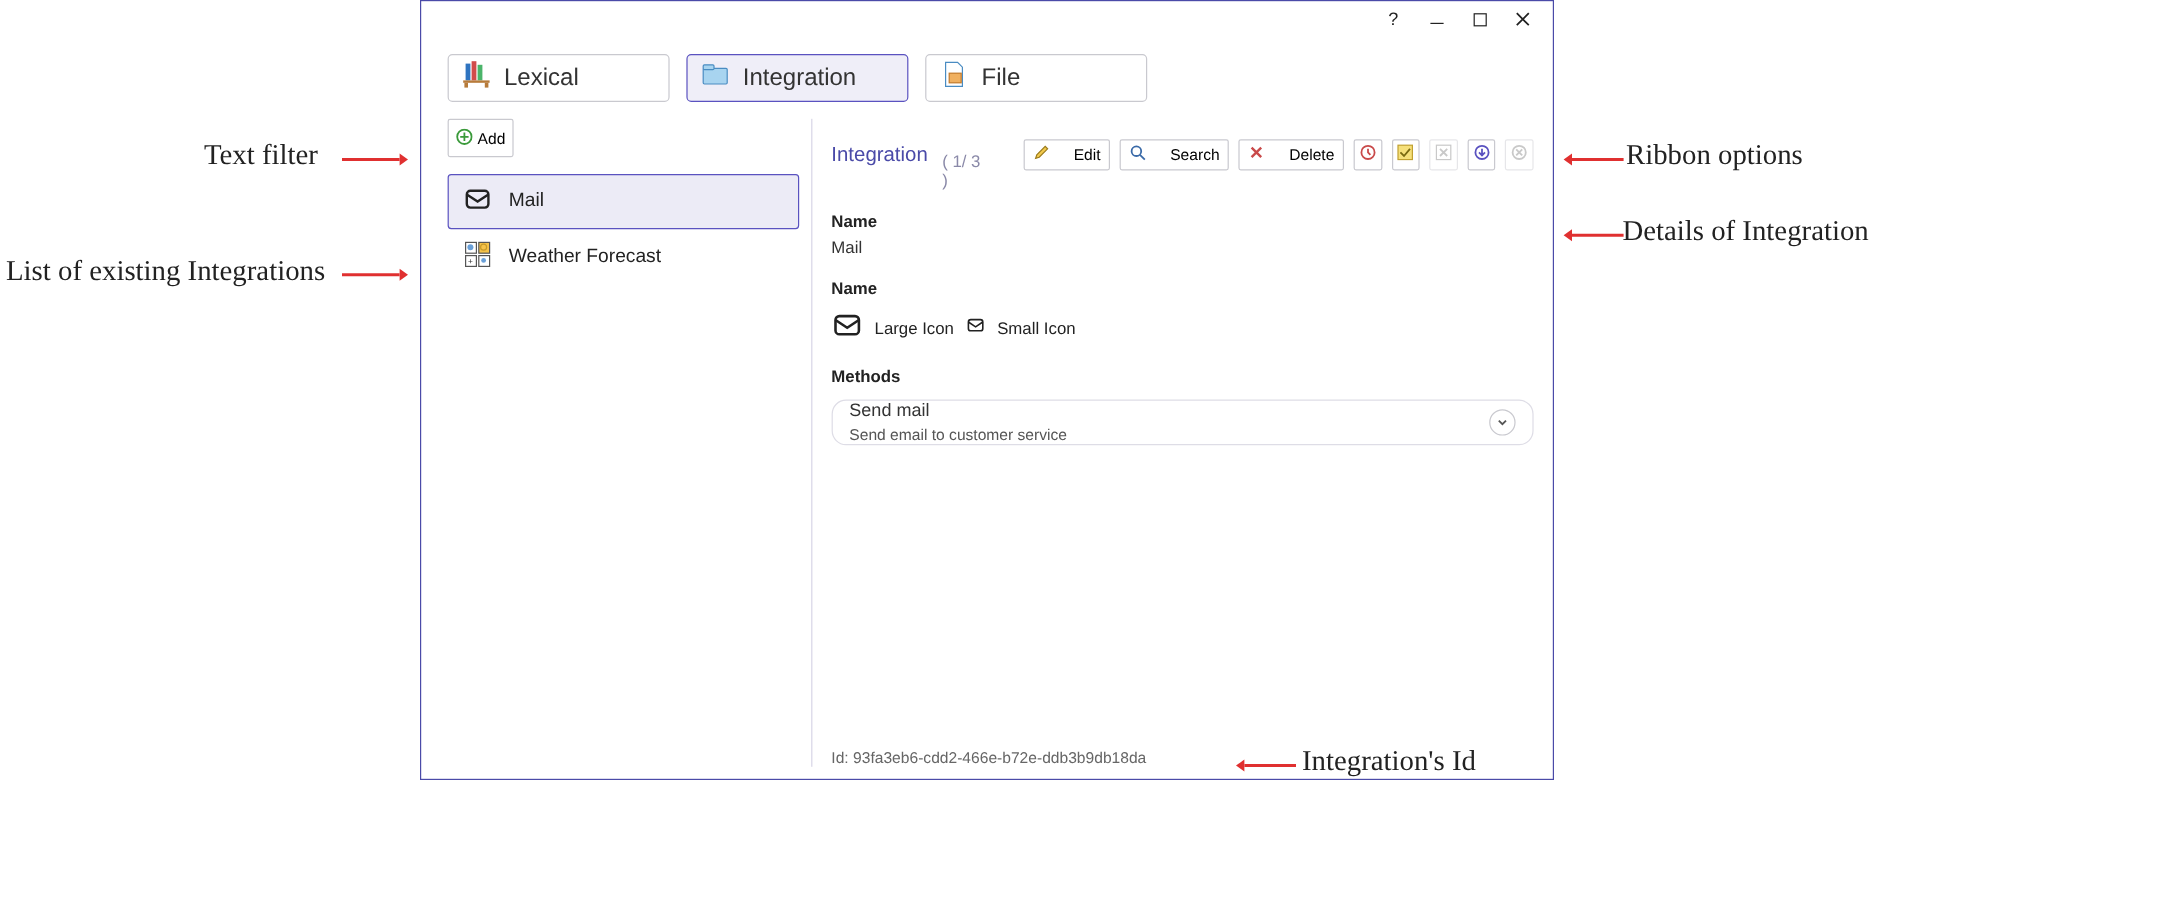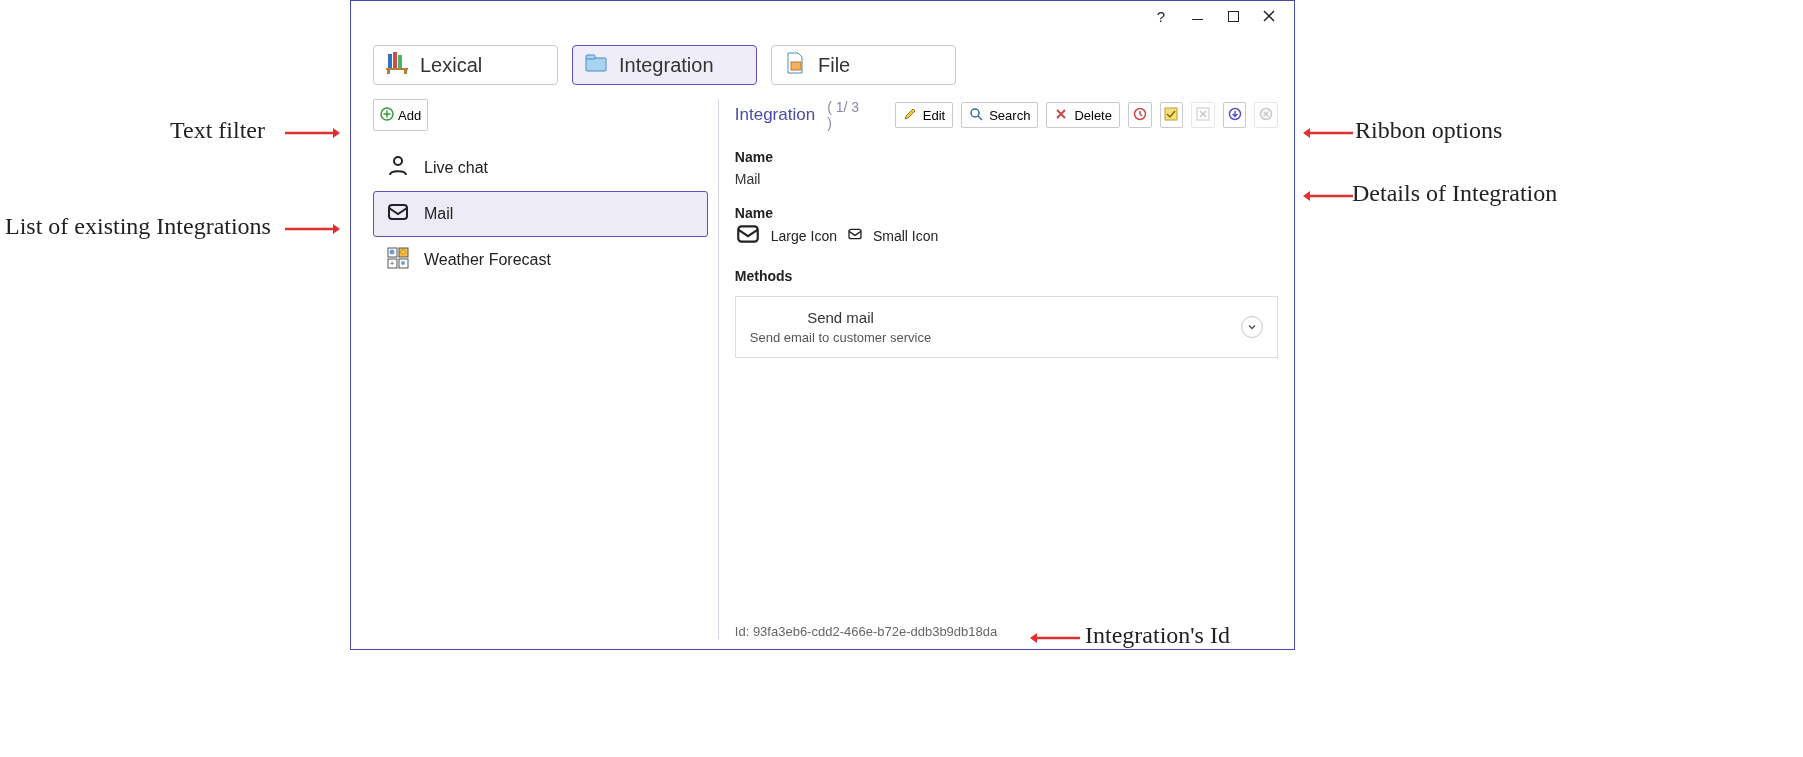--- a/index.html
+++ b/index.html
@@ -130,51 +130,50 @@
   }
   .ribbon {
     display:flex;
     align-items:center;
     gap:8px;
   }
   .ribbon .title {
     color:#4a4aa8;
     font-size:17px;
   }
-  .ribbon .count { color:#8a89a8; font-size:14px; margin-left:4px;}
+  .ribbon .count { color:#8a89a8; font-size:14px; margin-left:4px;margin-top:27px;}
   .ribbon .spacer { flex:0 0 18px; }
   .rbtn {
     height:26px;
     border:1px solid #c9c9cf;
     border-radius:2px;
     display:flex;
     align-items:center;
-    gap:6px;
+    gap:20px;
     padding:0 7px;
     font-size:13px;
     background:#fff;
     cursor:pointer;
   }
   .rbtn.icononly { padding:0; width:28px; justify-content:center;}
   .rbtn.disabled { opacity:0.45; }
   .rbtn svg { width:14px; height:14px; }
   .section-label { font-weight:600; margin-top:18px; font-size:14px;}
   .section-value { margin-top:6px; font-size:14px; color:#333;}
-  .icons-row { display:flex; align-items:center; gap:10px; }
+  .icons-row { display:flex; align-items:center; gap:10px; margin-top:10px;}
   .icons-row svg.large { width:26px; height:26px; stroke-width:2;}
   .icons-row svg.small { width:16px; height:16px; stroke-width:2;}
   .method-card {
     margin-top:12px;
     border:1px solid #dedde6;
-    border-radius:0;
-    padding:12px 14px;
+    border-radius:12px;
+    padding:0 14px;
     display:flex;
     align-items:center;
     justify-content:space-between;
-    text-align:center;
   }
   .method-card .mtitle { font-size:15px; color:#333;}
   .method-card .mdesc  { font-size:13px; color:#555; margin-top:4px;}
   .chev {
     width:22px;height:22px;border:1px solid #c9c9cf;border-radius:50%;
     display:flex;align-items:center;justify-content:center;
   }
   .footer-id {
     margin-top:auto;
     padding: 6px 0 10px 0;
@@ -257,29 +256,20 @@
             <svg width="14" height="14" viewBox="0 0 14 14">
               <circle cx="7" cy="7" r="6" fill="none" stroke="#3a9a3a" stroke-width="1.5"></circle>
               <path d="M7 3.5 v7 M3.5 7 h7" stroke="#3a9a3a" stroke-width="1.5"></path>
             </svg>
           </span>
           <span>Add</span>
         </button>
       </div>
 
       <div class="list">
-        <div class="list-item">
-          <span>
-            <svg viewBox="0 0 24 24" fill="none" stroke="#222" stroke-width="2">
-              <circle cx="12" cy="7" r="4"></circle>
-                <path d="M4 21 c0-5 16-5 16 0"></path>
-            </svg>
-          </span>
-          <span>Live chat</span>
-        </div>
         <div class="list-item selected">
           <span>
             <svg viewBox="0 0 24 24" fill="none" stroke="#222" stroke-width="2">
               <rect x="3" y="5" width="18" height="14" rx="3"></rect>
               <path d="M3 8 l9 6 l9 -6"></path>
             </svg>
           </span>
           <span>Mail</span>
         </div>
         <div class="list-item">

